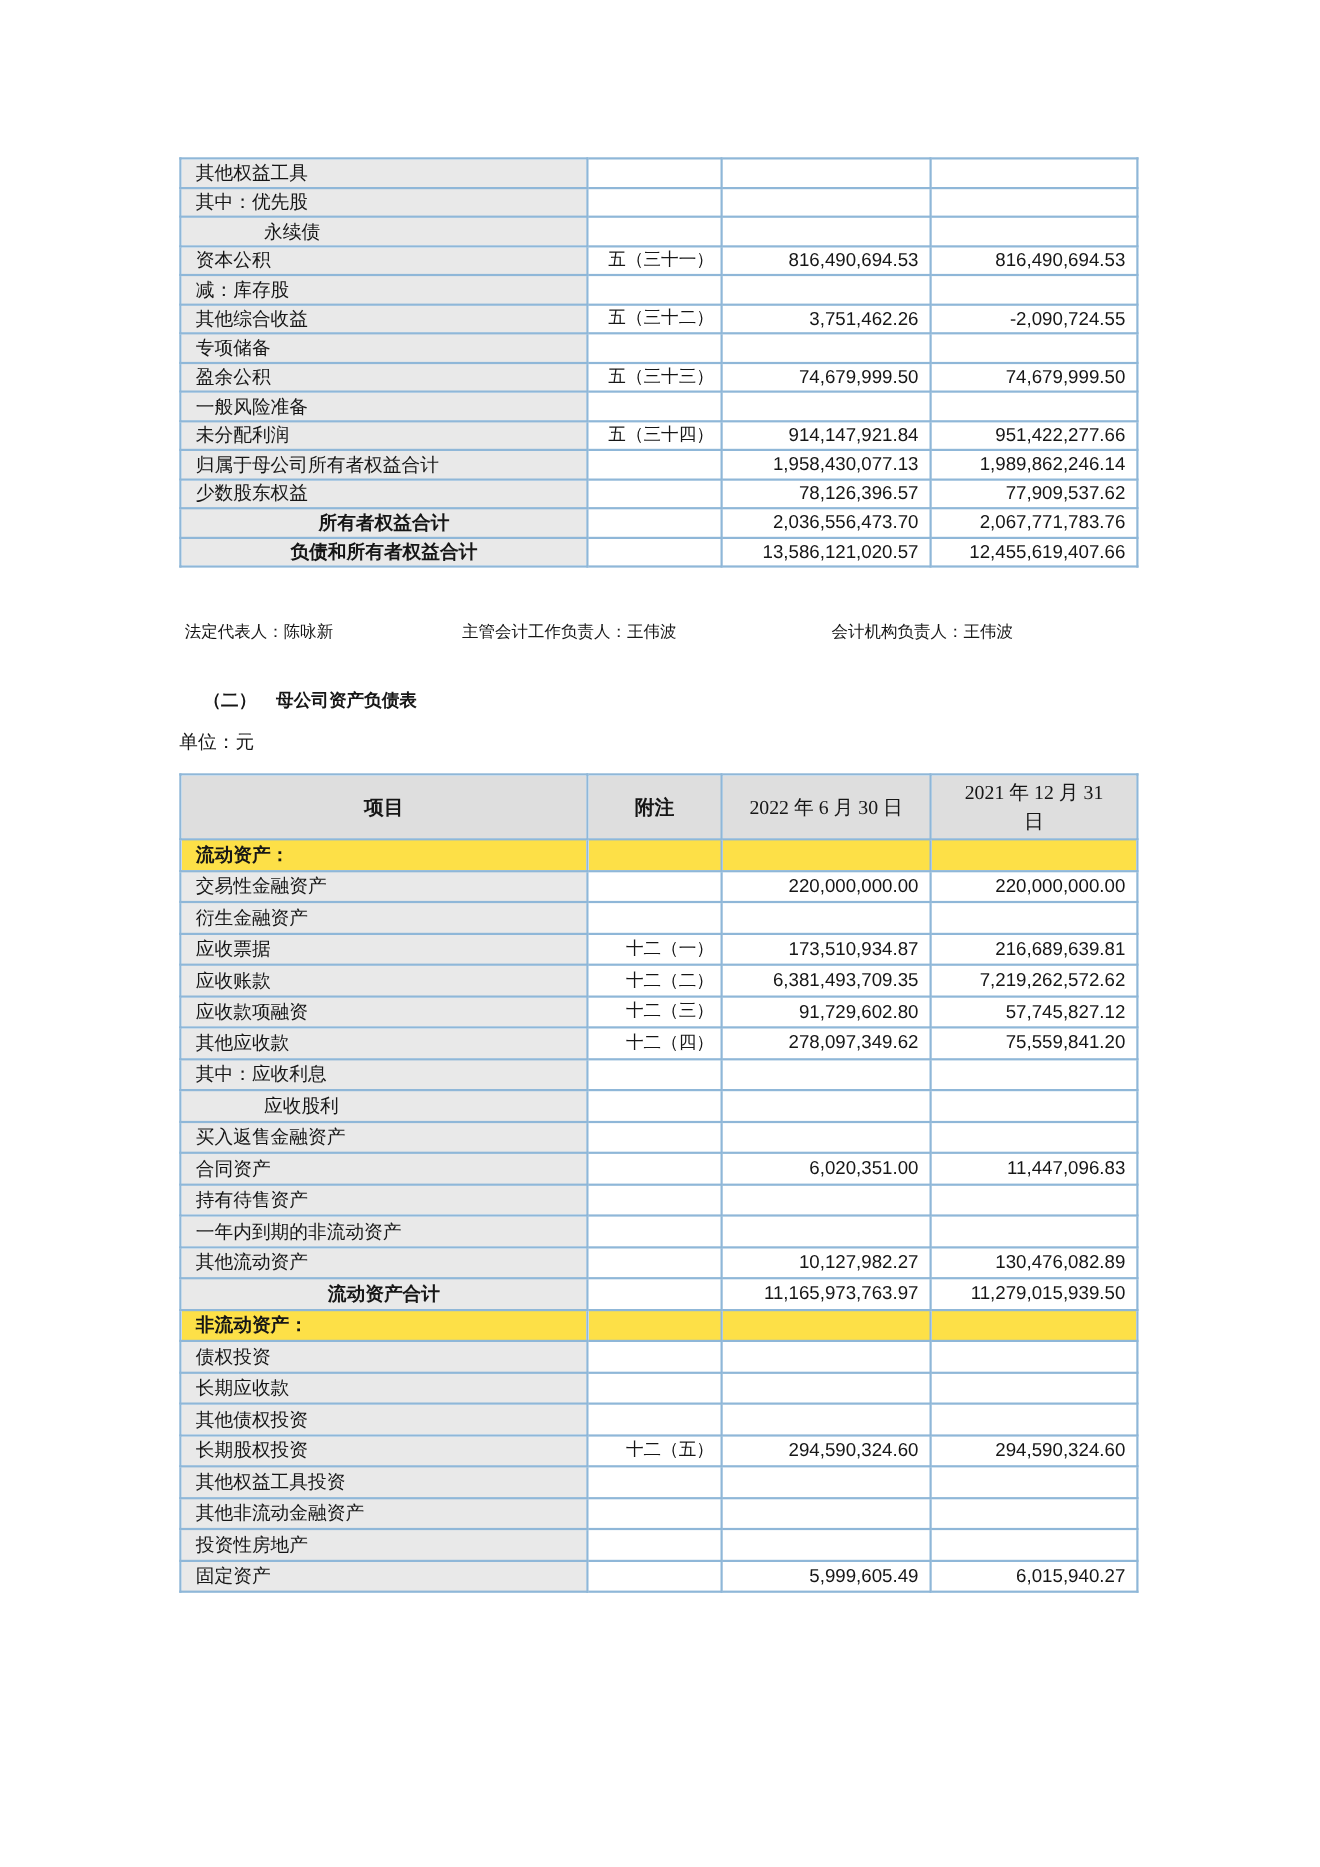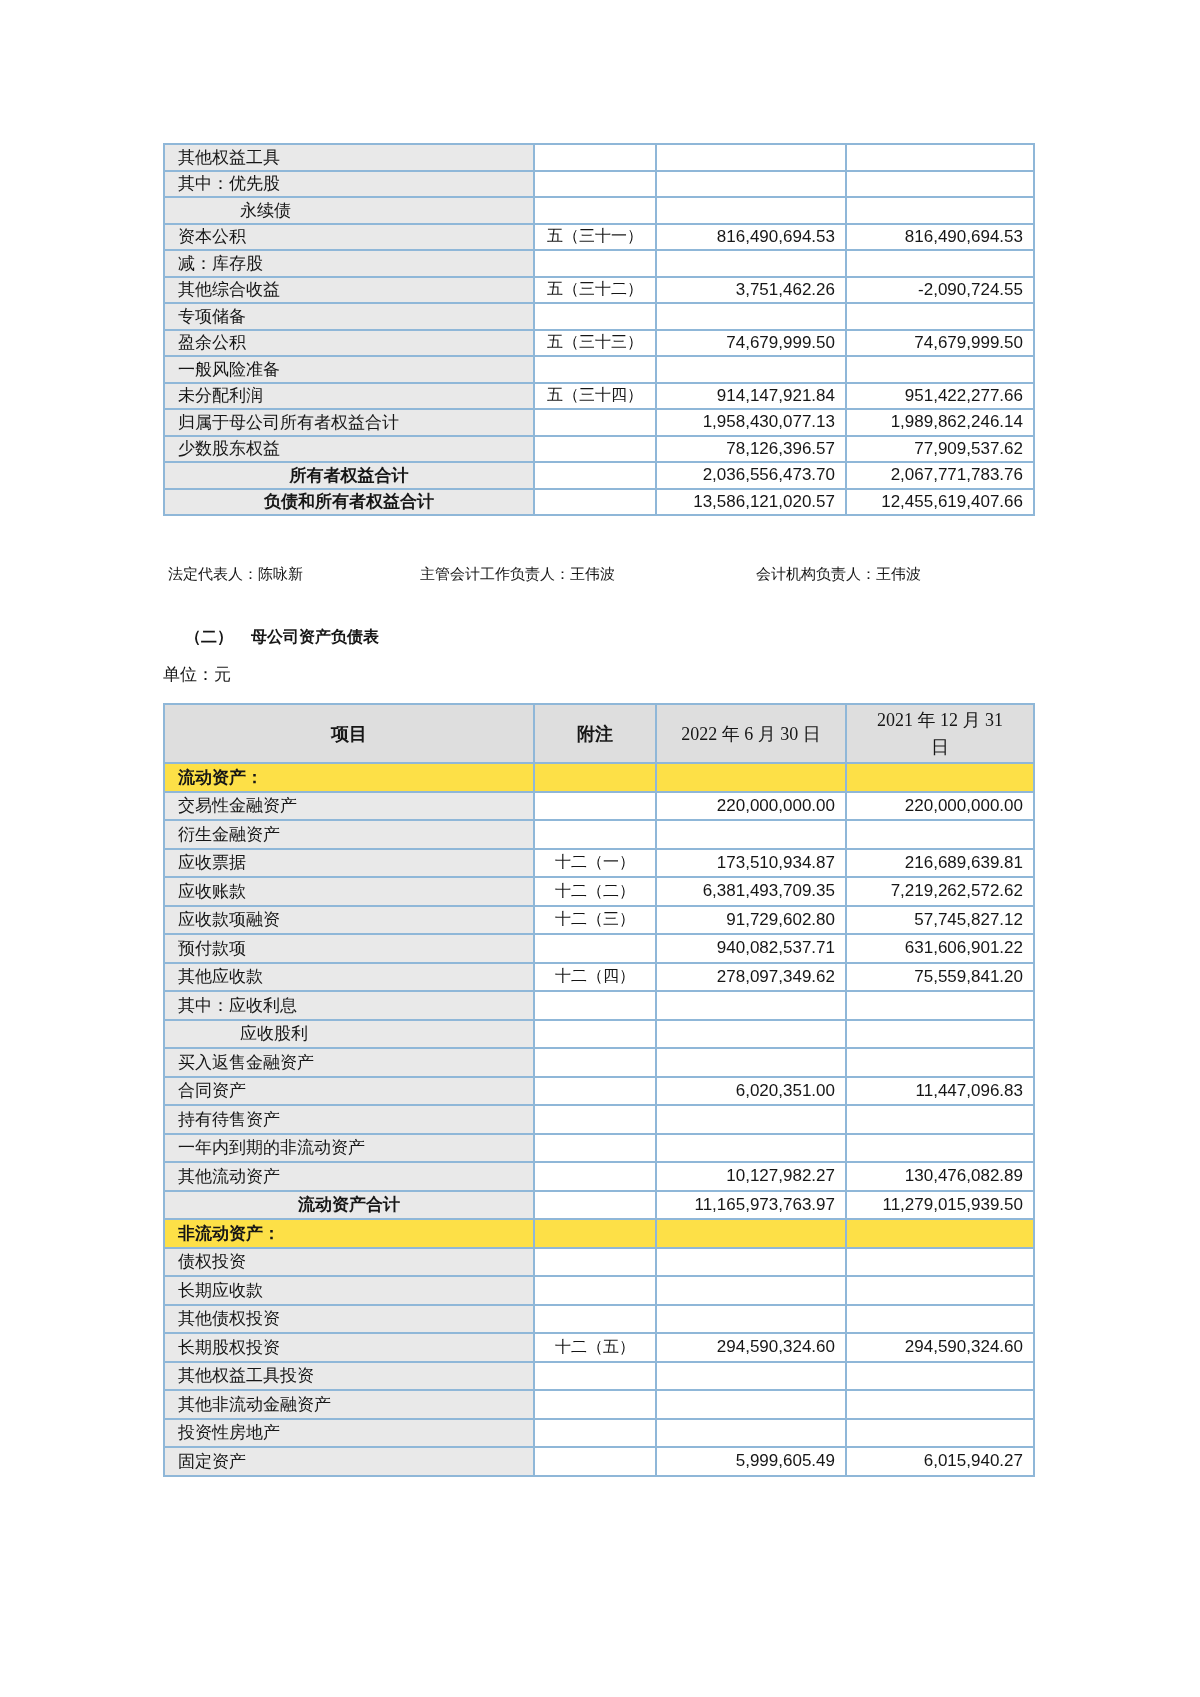--- a/index.html
+++ b/index.html
@@ -8,21 +8,21 @@
     font-family:"Liberation Serif","DejaVu Serif",serif; color:#161616;
     overflow:hidden;
   }
   table { border-collapse:collapse; table-layout:fixed; position:absolute; background:#ffffff; }
   #equity-table { left:163px; top:143px; width:870px; }
   #parent-table { left:163px; top:703px; width:870px; }
   td,th { border:2px solid #8fb7d8; padding:0 6px; overflow:hidden; white-space:nowrap; }
   #equity-table td { height:24.5px; }
   #parent-table tbody td { height:26.5px; }
   td.c0 { background:#e9e9e9; text-align:left; padding-left:13px; font-size:17px; }
-  td.c1 { text-align:center; font-size:16px; }
+  td.c1 { text-align:right; font-size:16px; }
   td.c2, td.c3 {
     text-align:right; padding-right:10px; font-size:17px;
     font-family:"Liberation Sans","DejaVu Sans",sans-serif;
   }
   tr.row-section td { background:#fde047; }
   tr.row-section td.c0 { font-weight:bold; }
   tr.row-total td.c0 { text-align:center; font-weight:bold; padding-left:6px; }
   tr.row-indent td.c0 { padding-left:75px; }
   thead th { background:#dedede; text-align:center; vertical-align:middle; height:53px; font-size:18px; font-weight:bold; }
   thead th.c2, thead th.c3 { font-weight:normal; }
@@ -195,26 +195,20 @@
           <td class="c2">6,381,493,709.35</td>
           <td class="c3">7,219,262,572.62</td>
         </tr>
         <tr class="row-normal">
           <td class="c0">应收款项融资</td>
           <td class="c1">十二（三）</td>
           <td class="c2">91,729,602.80</td>
           <td class="c3">57,745,827.12</td>
         </tr>
         <tr class="row-normal">
-          <td class="c0">预付款项</td>
-          <td class="c1"></td>
-          <td class="c2">940,082,537.71</td>
-          <td class="c3">631,606,901.22</td>
-        </tr>
-        <tr class="row-normal">
           <td class="c0">其他应收款</td>
           <td class="c1">十二（四）</td>
           <td class="c2">278,097,349.62</td>
           <td class="c3">75,559,841.20</td>
         </tr>
         <tr class="row-normal">
           <td class="c0">其中：应收利息</td>
           <td class="c1"></td>
           <td class="c2"></td>
           <td class="c3"></td>

